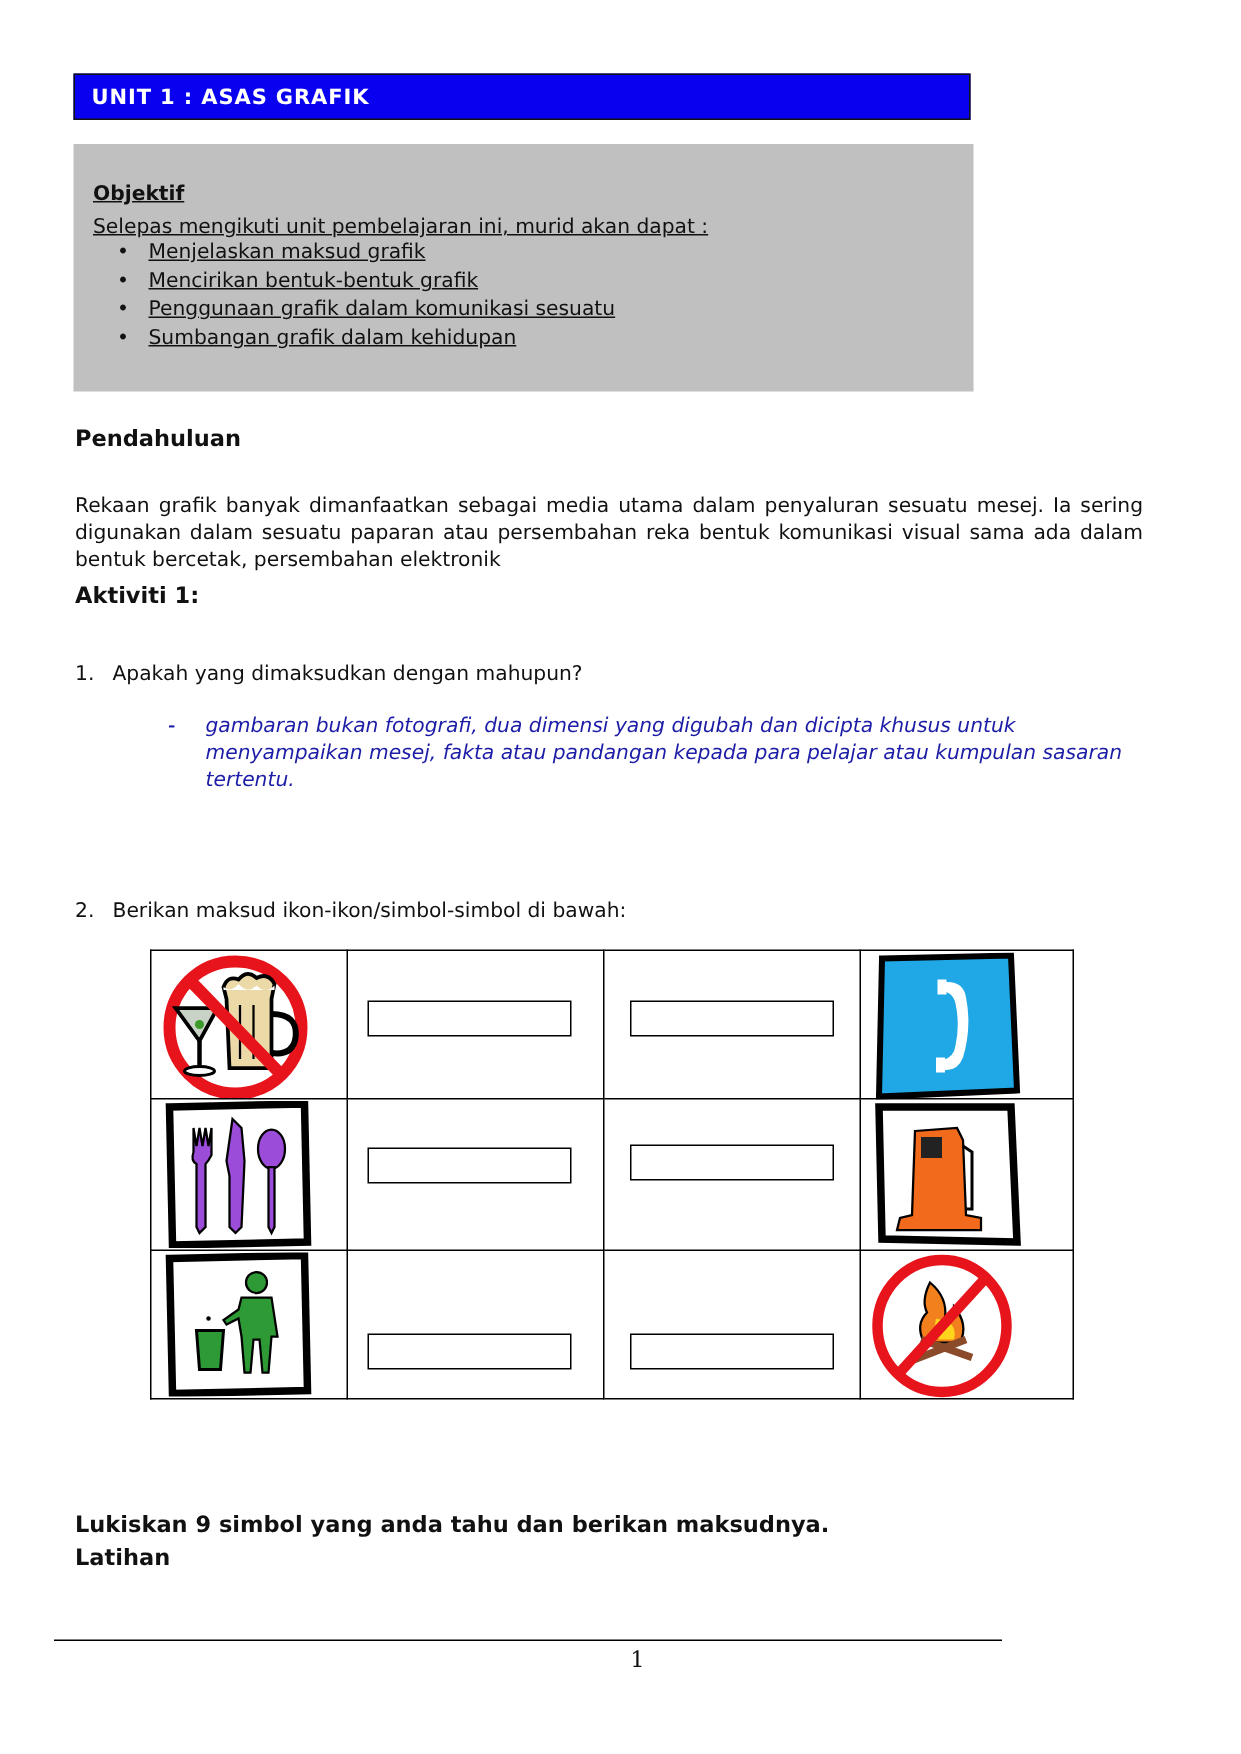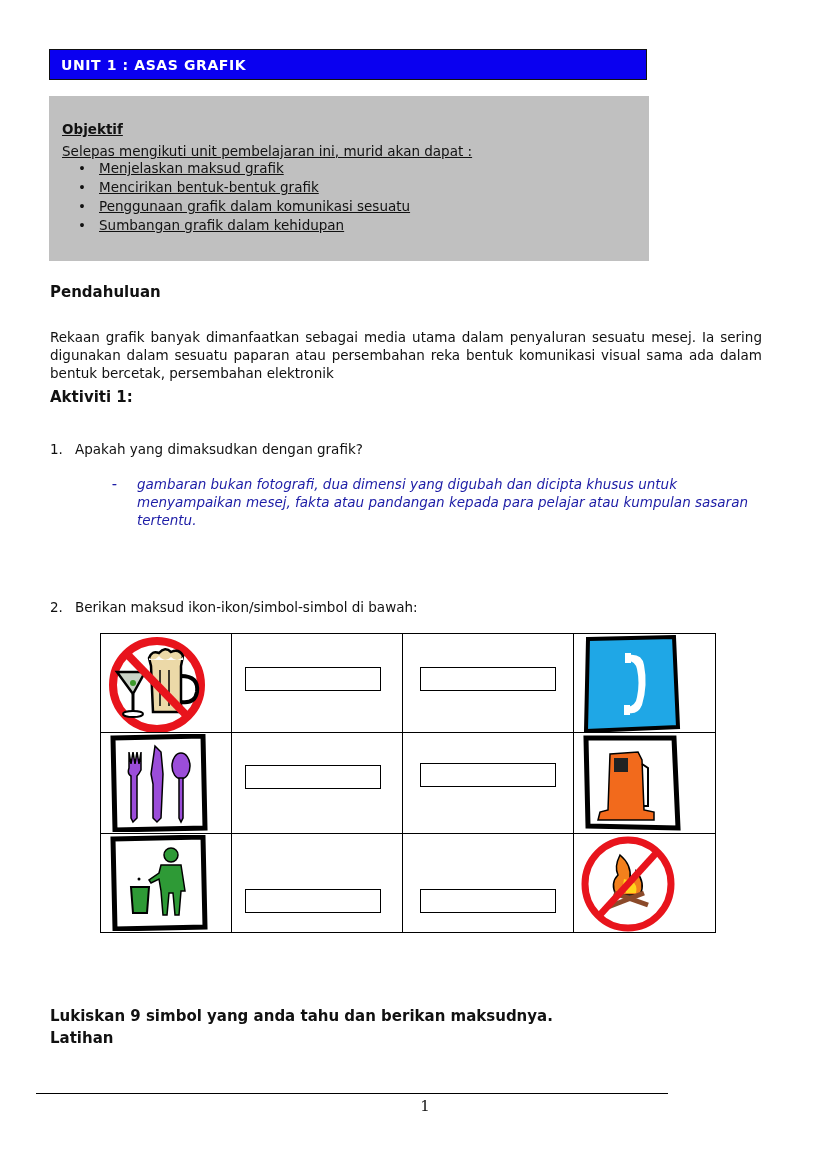--- a/index.html
+++ b/index.html
@@ -59,21 +59,21 @@
 </div>
 
 <div class="abs section-title" style="left:50px; top:283px;">Pendahuluan</div>
 <div class="abs para">
   <div style="text-align:justify; text-align-last:left;">Rekaan grafik banyak dimanfaatkan sebagai media utama dalam penyaluran sesuatu mesej.  Ia sering digunakan dalam sesuatu paparan atau persembahan reka bentuk komunikasi visual sama ada dalam bentuk bercetak, persembahan elektronik</div>
 </div>
 
 <div class="abs section-title" style="left:50px; top:388px;">Aktiviti 1:</div>
 
 <div class="abs q" style="top:441px;">
-  <span class="num">1.</span><span>Apakah yang dimaksudkan dengan grafik?</span>
+  <span class="num">1.</span><span>Apakah yang dimaksudkan dengan mahupun?</span>
 </div>
 
 <div class="abs answers">
   <div class="item">
     <span class="dash">-</span>
   </div>
   <div class="item">
     <span class="dash">-</span>
     <span>gambaran bukan fotografi, dua dimensi yang digubah dan dicipta khusus untuk menyampaikan mesej, fakta atau pandangan kepada para pelajar atau kumpulan sasaran tertentu.</span>
   </div>

